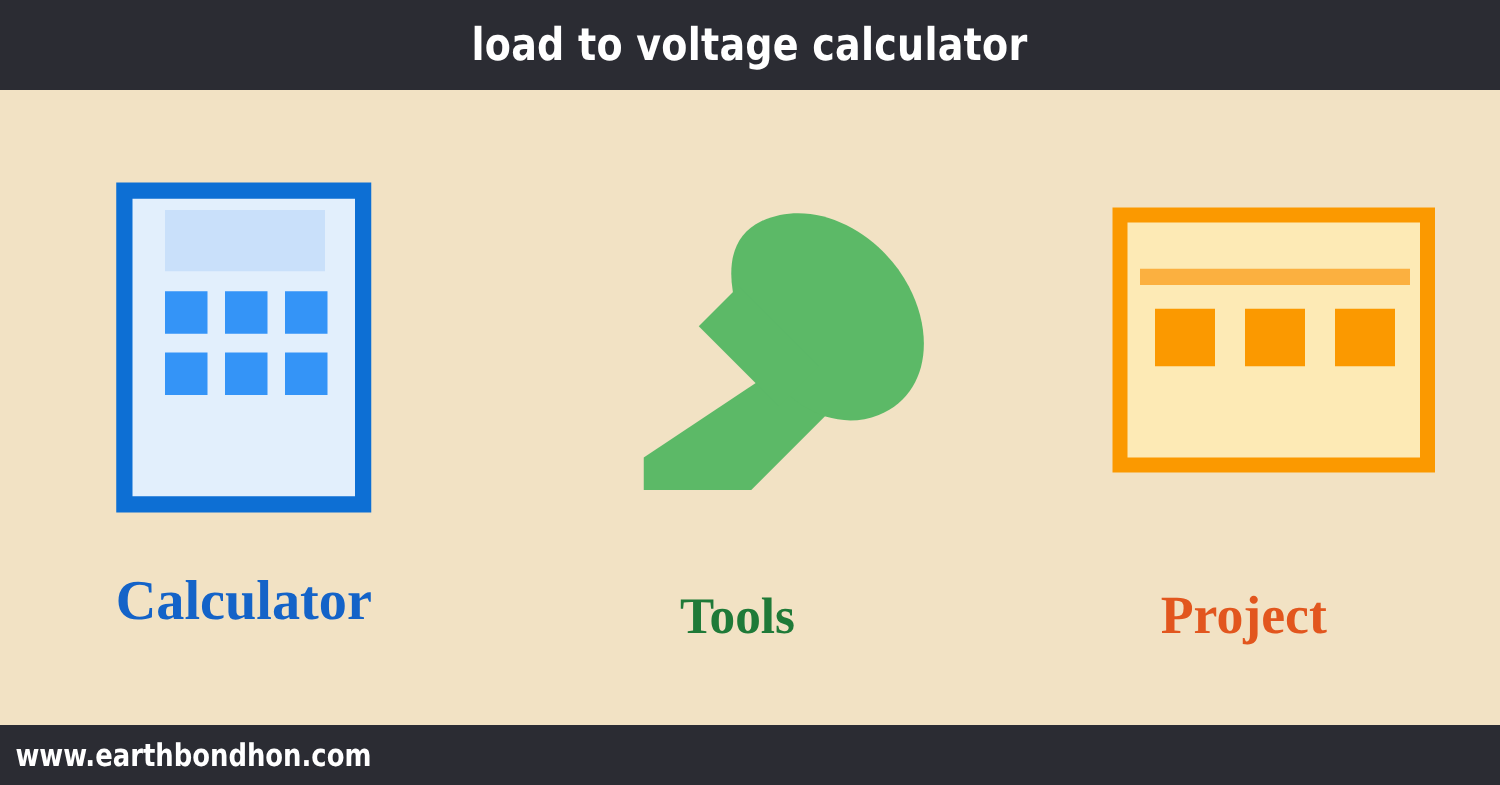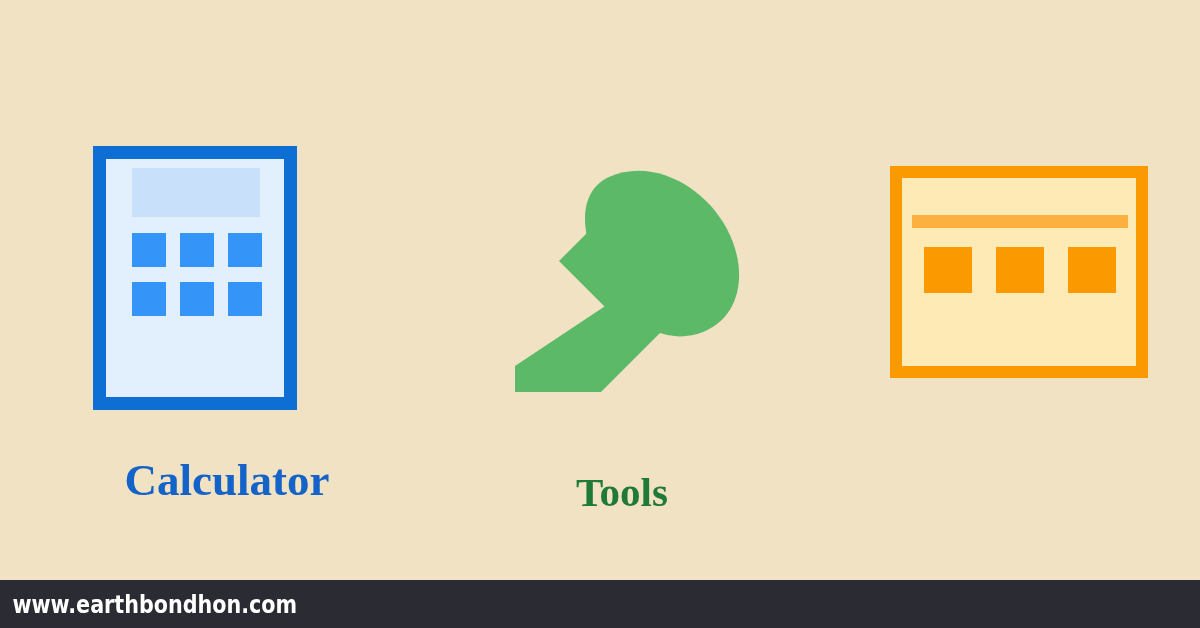--- a/index.html
+++ b/index.html
@@ -171,21 +171,20 @@
   .project-block.b2 { left: 166px; }
 
   
   .card-caption {
     position: absolute;
     width: 100%;
     text-align: center;
     font-family: "Liberation Serif", "DejaVu Serif", serif;
     font-weight: bold;
     white-space: nowrap;
-    padding-left: 32px;
   }
   #calc-caption {
     top: 382px;
     font-size: 45px;
     color: #1463c8;
   }
   #tools-caption {
     top: 396px;
     font-size: 41px;
     color: #1f7a38;
@@ -194,20 +193,23 @@
     top: 396px;
     font-size: 43px;
     color: #e2561e;
   }
 </style>
 </head>
 <body>
 
 <div id="page">
 
+  <div id="header-bar">
+    <div id="header-title">load to voltage calculator</div>
+  </div>
 
   <div id="body-area">
 
     <div id="calc-card">
       <div id="calc-icon">
         <div id="calc-inner">
           <div id="calc-display"></div>
           <div id="calc-keys">
             <div class="calc-key r0 c0"></div>
             <div class="calc-key r0 c1"></div>
@@ -237,20 +239,21 @@
 
     <div id="project-card">
       <div id="project-icon">
         <div id="project-inner">
           <div id="project-bar"></div>
           <div class="project-block b0"></div>
           <div class="project-block b1"></div>
           <div class="project-block b2"></div>
         </div>
       </div>
+      <div class="card-caption" id="project-caption">Project</div>
     </div>
 
   </div>
 
   <div id="footer-bar">
     <div id="footer-text">www.earthbondhon.com</div>
   </div>
 
 </div>
 

